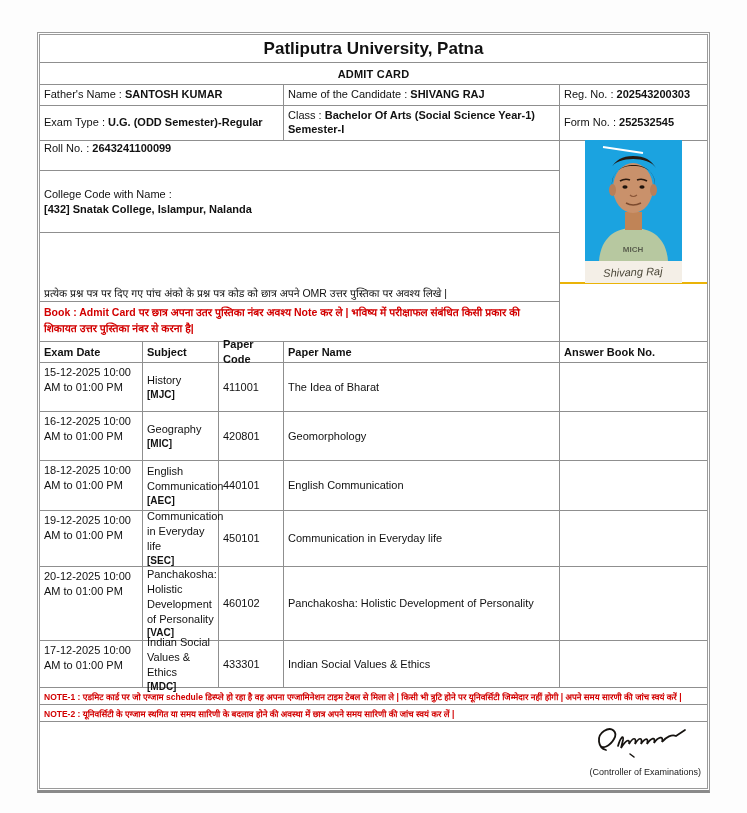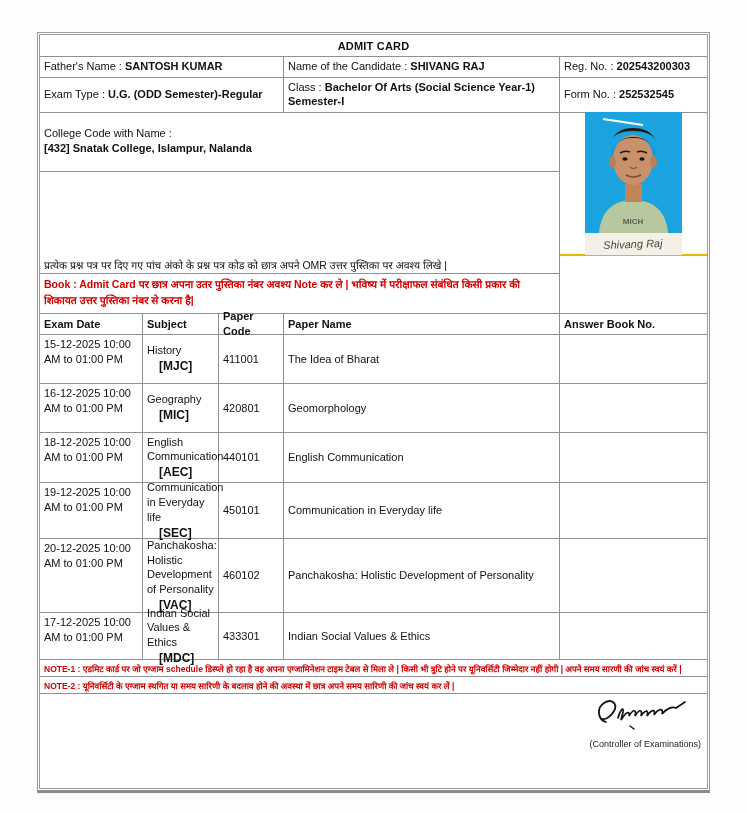--- a/index.html
+++ b/index.html
@@ -37,38 +37,41 @@
   .hindi-left { border-right:1px solid #8f8f8f; }
   .hindi-row1 { border-bottom:1px solid #8f8f8f; padding:2px 4px; font-size:10.5px; height:18px; overflow:hidden; }
   .hindi-row2 { border-bottom:1px solid #8f8f8f; padding:2px 4px; font-size:10.5px; font-weight:bold; color:#d20000; height:40px; line-height:1.55; }
   .hindi-right { border-bottom:1px solid #8f8f8f; }
 
   .t-grid { display:grid; grid-template-columns:103px 76px 65px 276px 1fr; }
   .t-grid > div { border-right:1px solid #8f8f8f; border-bottom:1px solid #8f8f8f; padding:2px 4px; font-size:11px; line-height:1.35; }
   .t-grid > div:last-child { border-right:none; }
   .t-head > div { font-weight:bold; height:21px; display:flex; align-items:center; }
   .t-row > div.vcent { display:flex; flex-direction:column; justify-content:center; }
-  .t-row .tag { font-size:12px; font-weight:bold;margin-left:12px; }
+  .t-row .tag { font-size:10px; font-weight:bold; }
   .h49 > div { height:49px; } .h50 > div { height:50px; } .h56 > div { height:56px; } .h74 > div { height:74px; } .h47 > div { height:47px; }
 
   .note-line { border-bottom:1px solid #8f8f8f; color:#d20000; font-weight:bold; font-size:8.5px; padding:2px 4px; height:17px; display:flex; align-items:center; white-space:nowrap; overflow:hidden; }
 
   .footer { flex:1; position:relative; }
   .sig-wrap { position:absolute; right:6px; top:2px; text-align:center; }
   .sig-caption { font-size:9px; color:#222; margin-top:1px; }
 
   .photo-svg { display:block; }
 </style>
 </head>
 <body>
 
 <div class="page">
   <div class="doc">
     <div class="doc-inner">
 
+      <div class="title-row">
+        <h1>Patliputra University, Patna</h1>
+      </div>
       <div class="admit-row">
         <h2>ADMIT CARD</h2>
       </div>
 
       <div class="info-grid r-name">
         <div class="cell">
           <span>Father's Name :</span>
           <b>SANTOSH KUMAR</b>
         </div>
         <div class="cell">
@@ -95,20 +98,24 @@
         <div class="cell">
           <div>
             <span>Form No. :</span>
             <b>252532545</b>
           </div>
         </div>
       </div>
 
       <div class="mid-grid">
         <div class="left-stack">
+          <div class="row row-roll">
+            <span>Roll No. :</span>
+            <b>2643241100099</b>
+          </div>
           <div class="row row-college">
             <div>College Code with Name :</div>
             <div><b>[432] Snatak College, Islampur, Nalanda</b></div>
           </div>
         </div>
         <div class="photo-cell">
           <svg class="photo-svg" width="97" height="143" viewBox="0 0 97 143" xmlns="http://www.w3.org/2000/svg">
             <rect x="0" y="0" width="97" height="121" fill="#1ba3e0"></rect>
             <path d="M14 121 C16 96 32 88 48 88 C65 88 81 96 83 121 Z" fill="#b7c8a0"></path>
             <rect x="40" y="72" width="17" height="18" fill="#c08457"></rect>

